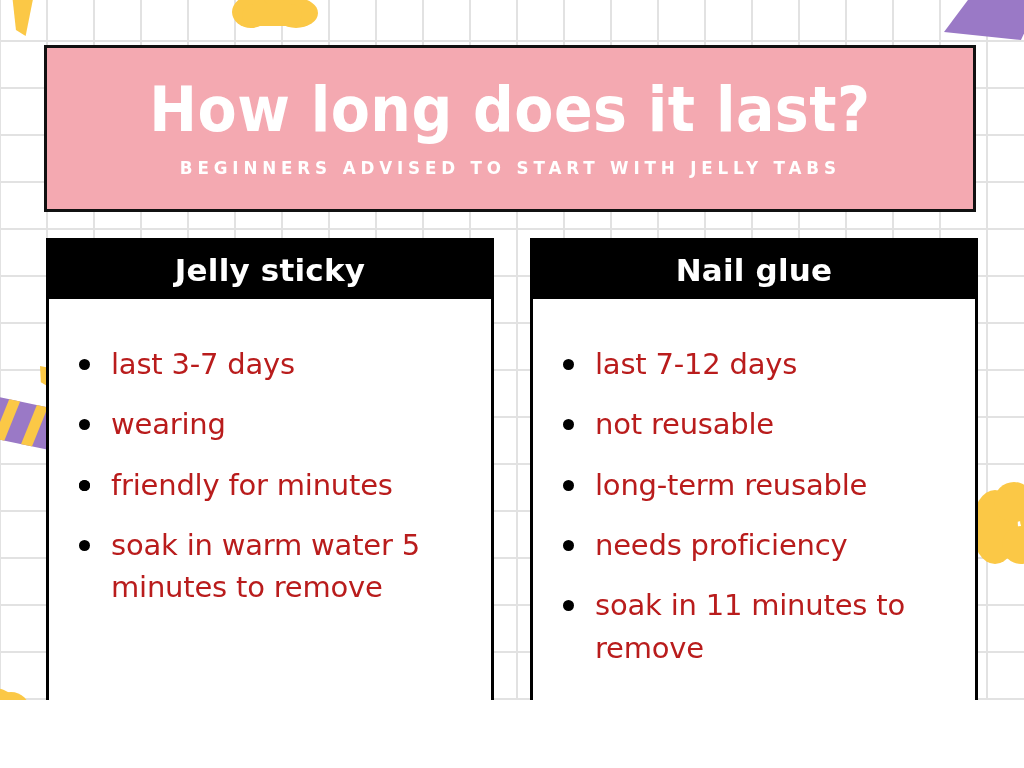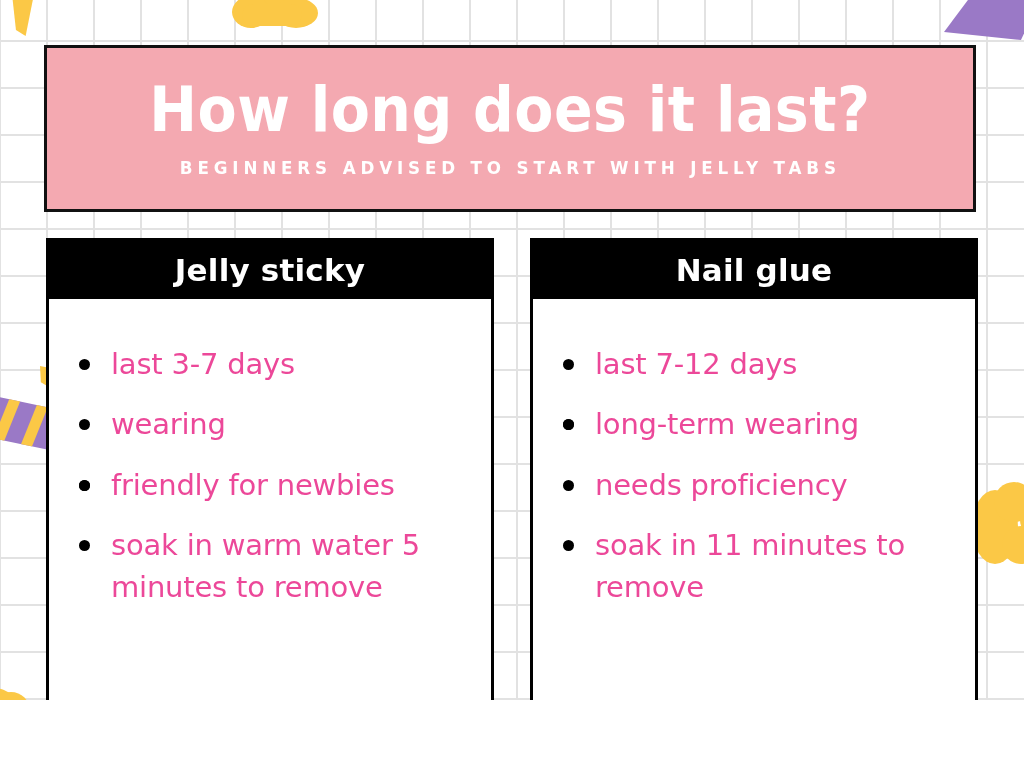--- a/index.html
+++ b/index.html
@@ -219,21 +219,21 @@
     margin: 0;
     padding: 0;
   }
   .bullet-item {
     position: relative;
     padding-left: 44px;
     margin-bottom: 18px;
     font-family: "DejaVu Sans", sans-serif;
     font-size: 29px;
     line-height: 1.46;
-    color: #ec4899;
+    color: #b91c1c;
     letter-spacing: -0.2px;
   }
   .bullet-item:last-child { margin-bottom: 9px; }
   .bullet-dot {
     position: absolute;
     left: 12px;
     top: 16px;
     width: 11px;
     height: 11px;
     background: #000000;
@@ -298,44 +298,45 @@
           </li>
           <li class="bullet-item">
             <span class="bullet-dot"></span>
             <span>wearing</span>
           </li>
           <li class="bullet-item">
             <span class="bullet-dot"></span>
           </li>
           <li class="bullet-item">
             <span class="bullet-dot"></span>
-            <span>friendly for newbies</span>
+            <span>friendly for minutes</span>
           </li>
           <li class="bullet-item">
             <span class="bullet-dot"></span>
             <span>soak in warm water 5 minutes to remove</span>
           </li>
         </ul>
       </div>
     </div>
 
     <div class="card">
       <div class="card-header">Nail glue</div>
       <div class="card-body">
         <ul class="bullet-list">
           <li class="bullet-item">
             <span class="bullet-dot"></span>
             <span>last 7-12 days</span>
           </li>
           <li class="bullet-item">
             <span class="bullet-dot"></span>
-          </li>
-          <li class="bullet-item">
-            <span class="bullet-dot"></span>
-            <span>long-term wearing</span>
+            <span>not reusable</span>
+          </li>
+          <li class="bullet-item">
+            <span class="bullet-dot"></span>
+            <span>long-term reusable</span>
           </li>
           <li class="bullet-item">
             <span class="bullet-dot"></span>
             <span>needs proficiency</span>
           </li>
           <li class="bullet-item">
             <span class="bullet-dot"></span>
             <span>soak in 11 minutes to remove</span>
           </li>
         </ul>

